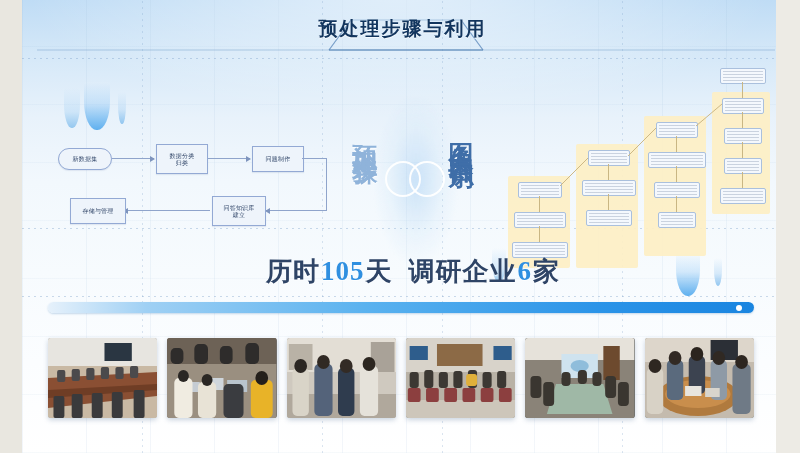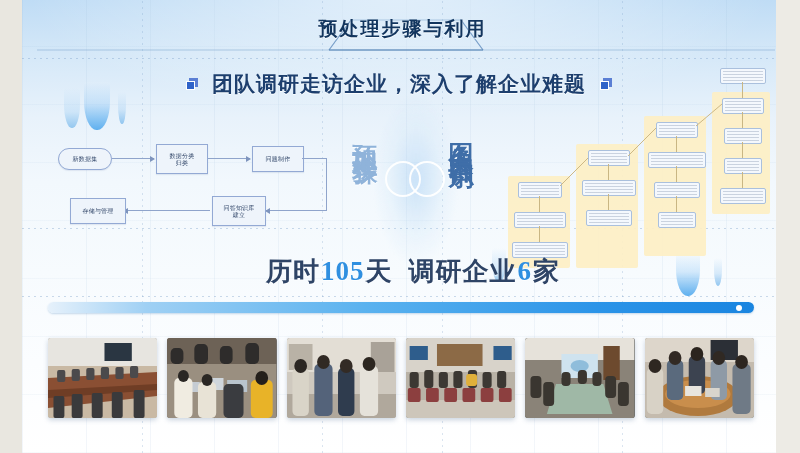--- a/index.html
+++ b/index.html
@@ -156,25 +156,20 @@
     <div class="banner">
       <svg width="754" height="48" viewBox="0 0 754 48">
         <path d="M8 44 L300 44 L322 14 L432 14 L454 44 L746 44" fill="none" stroke="rgba(130,170,210,.55)" stroke-width="1"></path>
         <path d="M322 14 L300 44" fill="none" stroke="rgba(110,150,195,.8)" stroke-width="1.2"></path>
         <path d="M432 14 L454 44" fill="none" stroke="rgba(110,150,195,.8)" stroke-width="1.2"></path>
         <path d="M300 44 L454 44" fill="none" stroke="rgba(90,135,185,.85)" stroke-width="1.4"></path>
       </svg>
       <div class="banner-title">预处理步骤与利用</div>
     </div>
 
-    <div class="subtitle-row">
-      <span class="sq"></span>
-      <span class="subtitle">团队调研走访企业，深入了解企业难题</span>
-      <span class="sq"></span>
-    </div>
 
     <div class="vglow"></div>
     <div class="venn">
         <i></i>
         <i></i>
       </div>
     <div class="vtext left">预处理步骤</div>
     <div class="vtext right">图像内容识别</div>
 
     <div class="flow">

